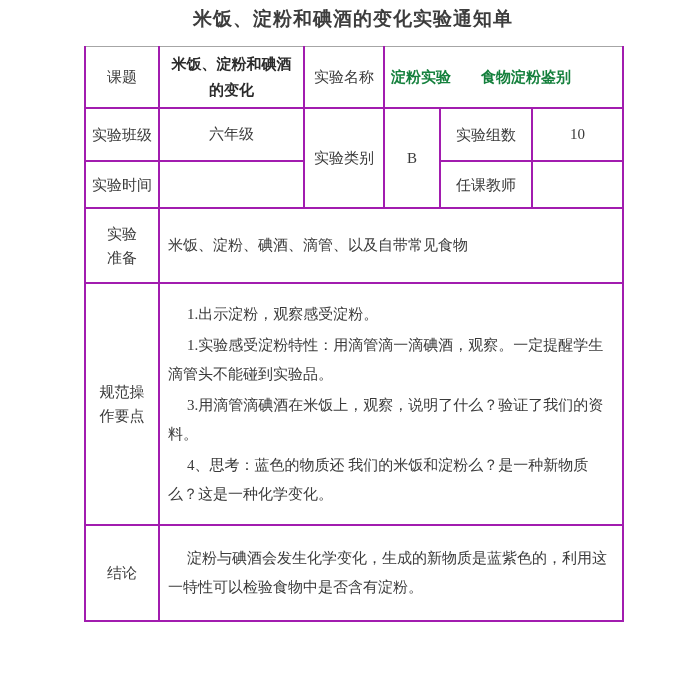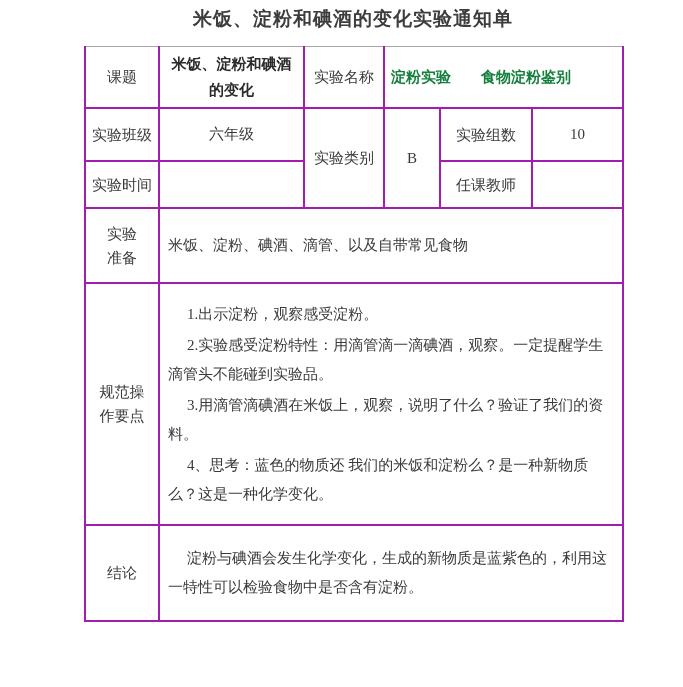--- a/index.html
+++ b/index.html
@@ -126,21 +126,21 @@
       <td class="content" colspan="5">
         <p style="text-indent:0">米饭、淀粉、碘酒、滴管、以及自带常见食物</p>
       </td>
     </tr>
 
     <tr style="height:242px">
       <td class="lbl">规范操
 作要点</td>
       <td class="content" colspan="5">
         <p>1.出示淀粉，观察感受淀粉。</p>
-        <p>2.实验感受淀粉特性：用滴管滴一滴碘酒，观察。一定提醒学生滴管头不能碰到实验品。</p>
+        <p>1.实验感受淀粉特性：用滴管滴一滴碘酒，观察。一定提醒学生滴管头不能碰到实验品。</p>
         <p>3.用滴管滴碘酒在米饭上，观察，说明了什么？验证了我们的资料。</p>
         <p>4、思考：蓝色的物质还 我们的米饭和淀粉么？是一种新物质么？这是一种化学变化。</p>
       </td>
     </tr>
 
     <tr style="height:96px">
       <td class="lbl">结论</td>
       <td class="content" colspan="5">
         <p>淀粉与碘酒会发生化学变化，生成的新物质是蓝紫色的，利用这一特性可以检验食物中是否含有淀粉。</p>
       </td>

